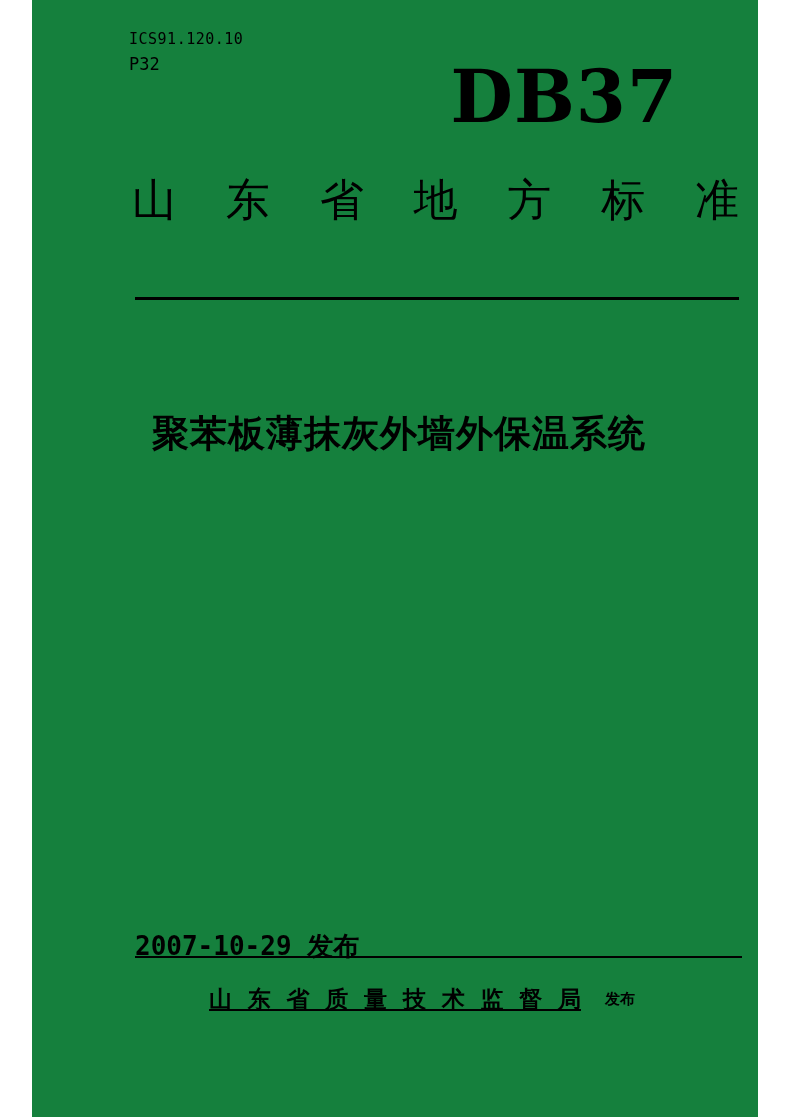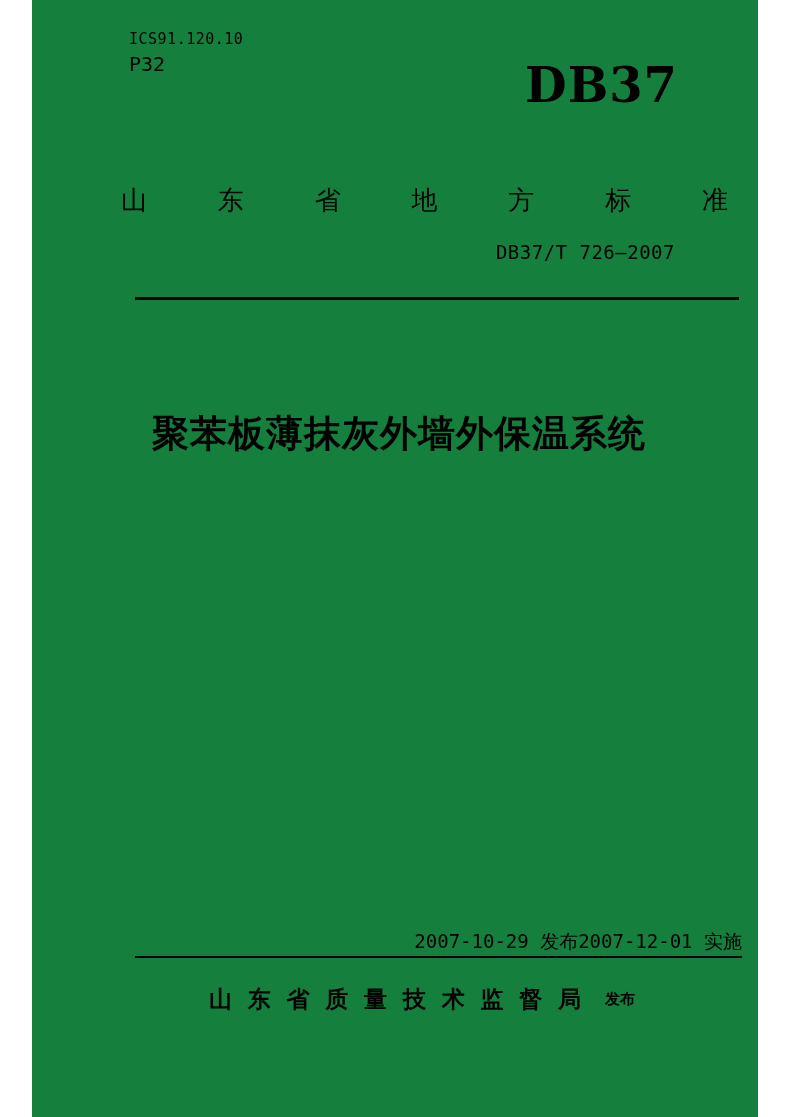--- a/index.html
+++ b/index.html
@@ -24,39 +24,39 @@
     font-family: "DejaVu Sans Mono", monospace;
     font-size: 15px;
     line-height: 18px;
     letter-spacing: 0.5px;
   }
   .doc-class {
     position: absolute;
     left: 97px;
     top: 55px;
     font-family: "DejaVu Sans Mono", monospace;
-    font-size: 20px;
+    font-size: 17px;
     line-height: 18px;
   }
   .db-logo {
     position: absolute;
     right: 80px;
     top: 61px;
     font-family: "DejaVu Serif", "Liberation Serif", serif;
     font-weight: bold;
-    font-size: 48px;
+    font-size: 72px;
     line-height: 1.0;
     letter-spacing: 1px;
   }
   .standard-heading {
     position: absolute;
-    left: 89px;
+    left: 100px;
     width: 607px;
     top: 179px;
-    font-size: 26px;
+    font-size: 44px;
     line-height: 42px;
     font-weight: normal;
     text-align: justify;
     text-align-last: justify;
     text-justify: inter-character;
   }
   .standard-number {
     position: absolute;
     right: 83px;
     top: 241px;
@@ -83,42 +83,43 @@
     line-height: 67px;
     letter-spacing: 1px;
     padding-left: 8px;
   }
   .dates-row {
     position: absolute;
     left: 103px;
     width: 607px;
     top: 929px;
     display: flex;
-    justify-content: flex-end;
+    justify-content: space-between;
     font-family: "DejaVu Sans Mono", "Liberation Sans", monospace;
-    font-size: 19px;
-    font-weight: normal;
+    font-size: 26px;
+    font-weight: bold;
   }
   .rule-bottom {
     position: absolute;
     left: 103px;
     width: 607px;
     top: 956px;
     height: 2px;
     background: #000000;
   }
   .publisher-block {
     position: absolute;
     left: 177px;
     top: 987px;
     display: flex;
     align-items: center;
   }
   .publisher-lines {
     width: 372px;
+    text-decoration: underline;
   }
   .publisher-line {
     font-size: 23px;
     font-weight: bold;
     line-height: 24px;
     text-align: justify;
     text-align-last: justify;
     text-justify: inter-character;
   }
   .publish-label {
@@ -134,31 +135,29 @@
 <div class="page">
 
   <div class="ics-code">ICS91.120.10</div>
 
   <div class="doc-class">P32</div>
 
   <div class="db-logo">DB37</div>
 
   <div class="standard-heading">山东省地方标准</div>
 
-  <div class="standard-number">DB37/T 726—2007</div>
 
   <div class="rule-top"></div>
 
   <div class="doc-title">
     <div>聚苯板薄抹灰外墙外保温系统</div>
   </div>
 
   <div class="dates-row">
     <span>2007-10-29 发布</span>
-    <span>2007-12-01 实施</span>
   </div>
 
   <div class="rule-bottom"></div>
 
   <div class="publisher-block">
     <div class="publisher-lines">
       <div class="publisher-line">山东省质量技术监督局</div>
     </div>
     <div class="publish-label">发布</div>
   </div>

